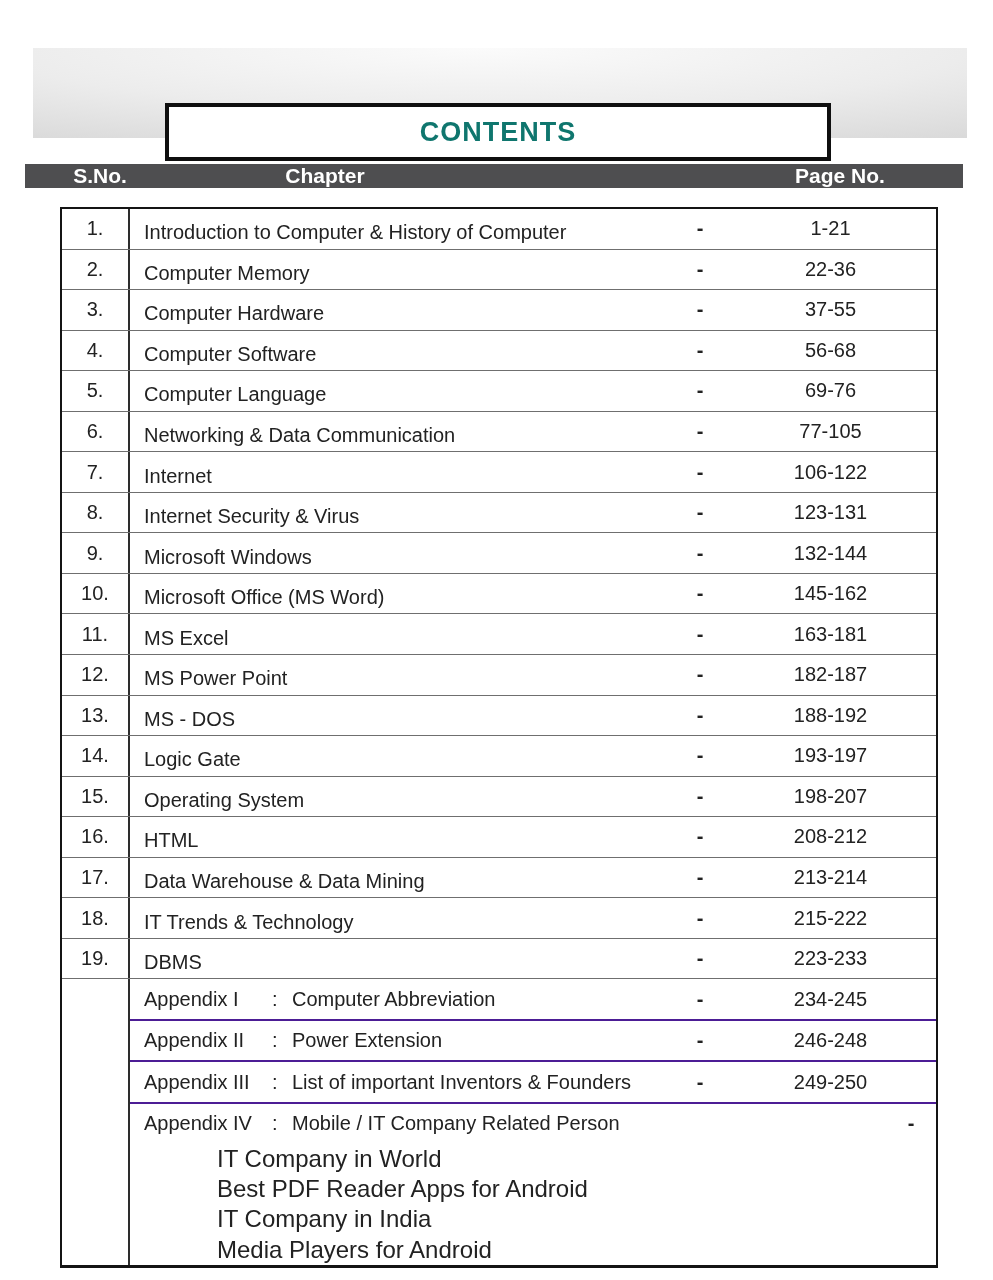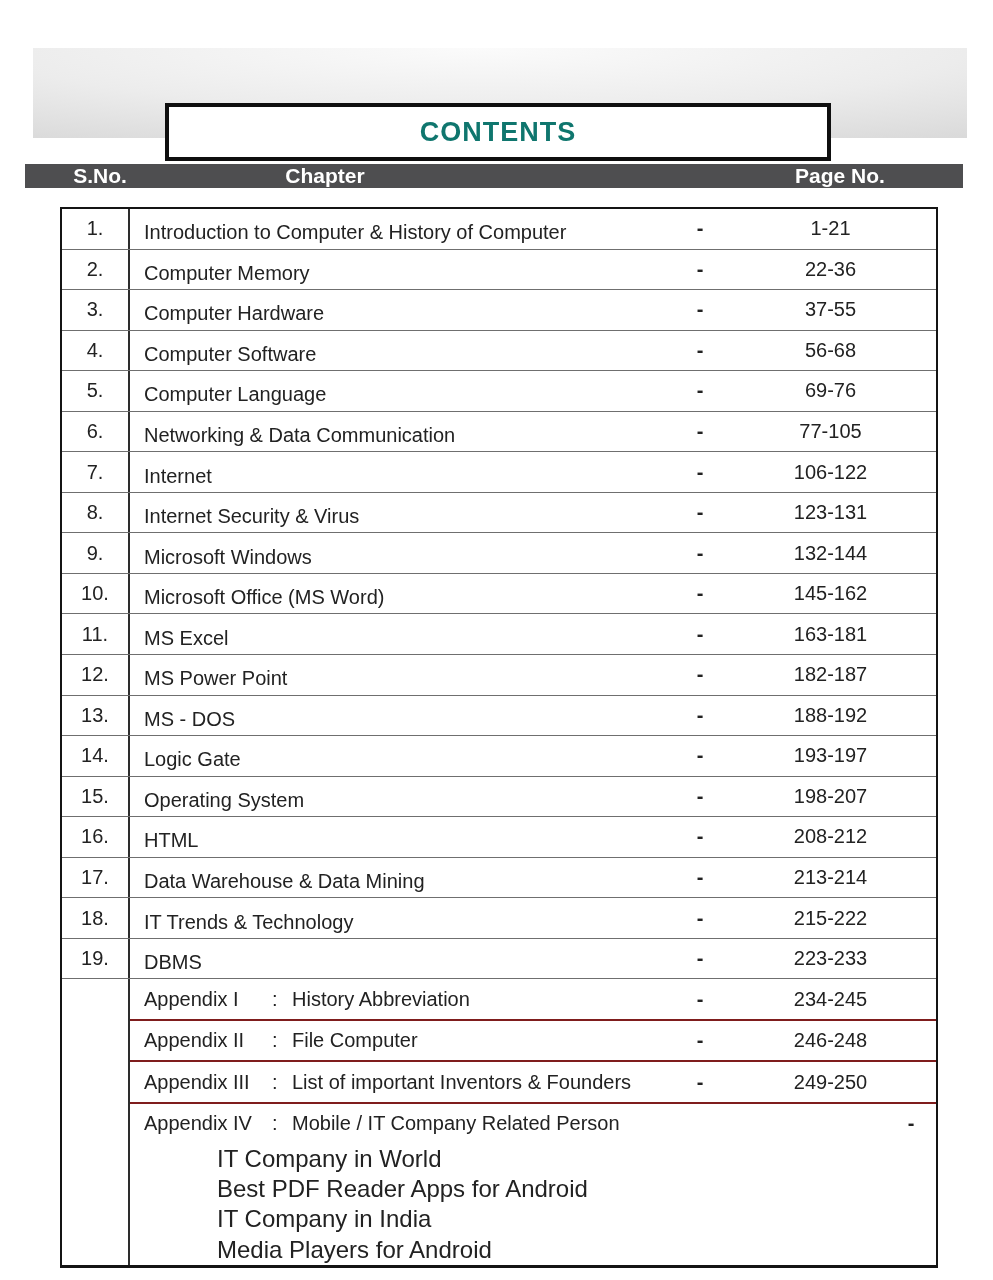--- a/index.html
+++ b/index.html
@@ -89,21 +89,21 @@
 
   
   .app-region { flex: 1 1 auto; display: flex; }
   .app-no {
     flex: 0 0 66px;
     border-right: 2px solid #2d2d2d;
   }
   .app-right { flex: 1 1 auto; display: flex; flex-direction: column; }
   .app-row {
     display: flex; flex: 0 0 auto; height: 39.5px;
-    border-bottom: 2px solid #7f1d1d;
+    border-bottom: 2px solid #4c1d95;
     font-size: 20px;
   }
   .app-row.last { border-bottom: none; }
   .app-title {
     flex: 1 1 auto;
     display: flex; align-items: center;
     padding-left: 14px;
     white-space: nowrap; overflow: hidden;
   }
   .app-label { display: inline-block; width: 128px; flex: 0 0 128px; }
@@ -249,30 +249,30 @@
       <div class="cell-dash">-</div>
       <div class="cell-page">223-233</div>
     </div>
     <div class="app-region">
       <div class="app-no"></div>
       <div class="app-right">
         <div class="app-row">
           <div class="app-title">
             <span class="app-label">Appendix I</span>
             <span class="app-colon">:</span>
-            <span class="app-desc">History Abbreviation</span>
+            <span class="app-desc">Computer Abbreviation</span>
           </div>
           <div class="cell-dash">-</div>
           <div class="cell-page">234-245</div>
         </div>
         <div class="app-row">
           <div class="app-title">
             <span class="app-label">Appendix II</span>
             <span class="app-colon">:</span>
-            <span class="app-desc">File Computer</span>
+            <span class="app-desc">Power Extension</span>
           </div>
           <div class="cell-dash">-</div>
           <div class="cell-page">246-248</div>
         </div>
         <div class="app-row">
           <div class="app-title">
             <span class="app-label">Appendix III</span>
             <span class="app-colon">:</span>
             <span class="app-desc">List of important Inventors &amp; Founders</span>
           </div>

